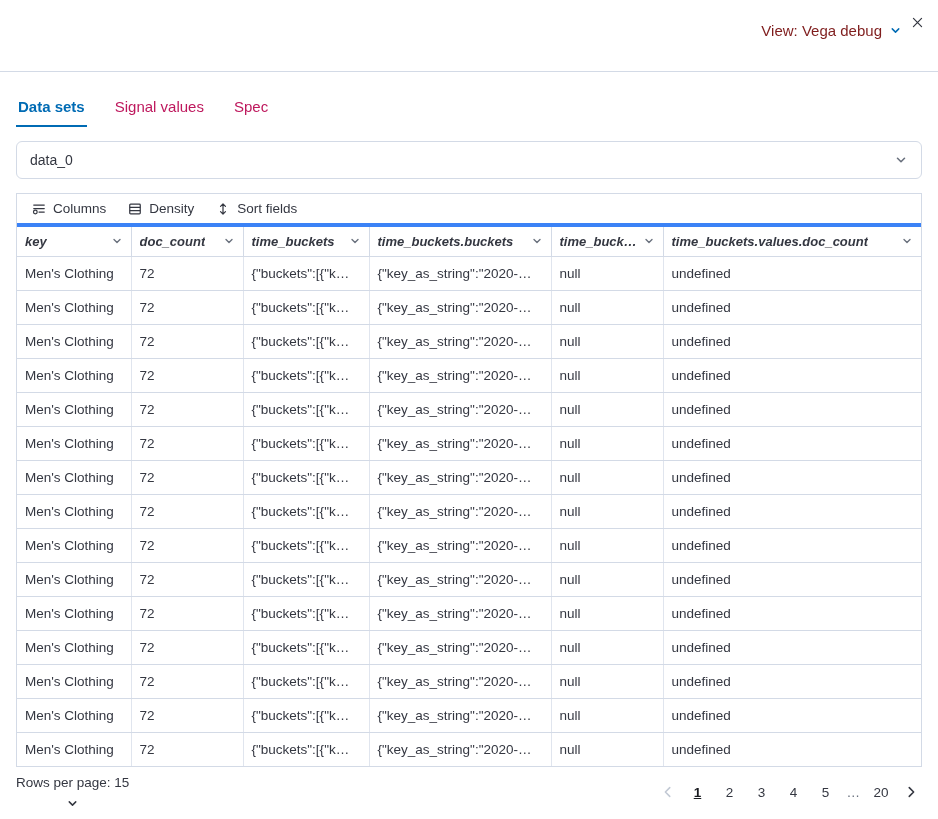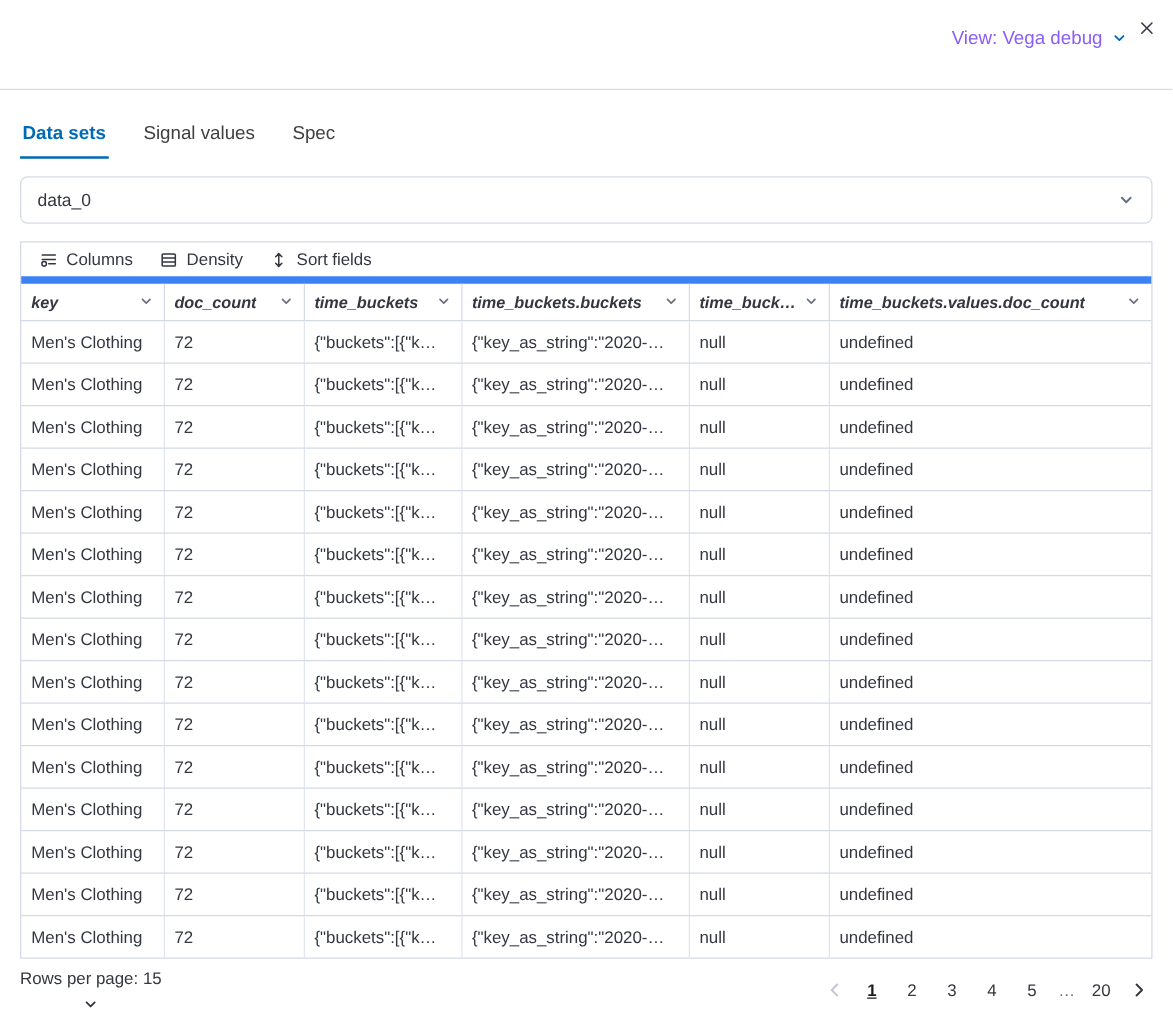--- a/index.html
+++ b/index.html
@@ -9,47 +9,47 @@
     font-family: "Liberation Sans", "DejaVu Sans", sans-serif;
     color: #343741;
     position: relative;
     overflow: hidden;
   }
   .flyout-header { height: 72px; border-bottom: 1px solid #d3dae6; position: relative; }
   .view-switch {
     position: absolute; right: 36px; top: 22px;
     display: flex; align-items: center; gap: 7px;
     background: none; border: none; cursor: pointer;
-    color: #8b5cf6; font-size: 15px; font-family: inherit;
+    color: #7f1d1d; font-size: 15px; font-family: inherit;
   }
   .close-btn {
     position: absolute; right: 10px; top: 12px;
     background: none; border: none; cursor: pointer; padding: 4px;
     line-height: 0;
   }
   .content { padding: 0 16px; }
   .tabs { display: flex; gap: 26px; margin-top: 22px; }
   .tab {
     font-size: 15px; padding: 4px 2px 10px; cursor: pointer;
-    color: #404040; background: none; border: none; font-family: inherit;
+    color: #be185d; background: none; border: none; font-family: inherit;
     border-bottom: 2px solid transparent;
   }
   .tab.active { color: #006bb4; font-weight: 600; border-bottom-color: #006bb4; }
   .dataset-select {
     margin-top: 14px; height: 38px; width: 100%;
     border: 1px solid #d3dae6; border-radius: 6px; background: #fff;
     display: flex; align-items: center; justify-content: space-between;
     padding: 0 13px; font-size: 14px; cursor: pointer; font-family: inherit;
     color: #343741;
     gap: 8px;
   }
   .grid { margin-top: 14px; border: 1px solid #d3dae6; }
   .toolbar {
     display: flex; align-items: center; gap: 4px;
-    height: 33px; padding: 0 6px; border-bottom: 6px solid #3b82f6;
+    height: 33px; padding: 0 6px; border-bottom: 4px solid #3b82f6;
   }
   .toolbar-btn {
     display: flex; align-items: center; gap: 7px;
     background: none; border: none; cursor: pointer; font-family: inherit;
     font-size: 13.5px; color: #343741; padding: 4px 9px;
   }
   table { width: 100%; border-collapse: collapse; table-layout: fixed; }
   th {
     text-align: left; font-size: 13px; font-weight: 700;
     padding: 0 8px; height: 29px;

